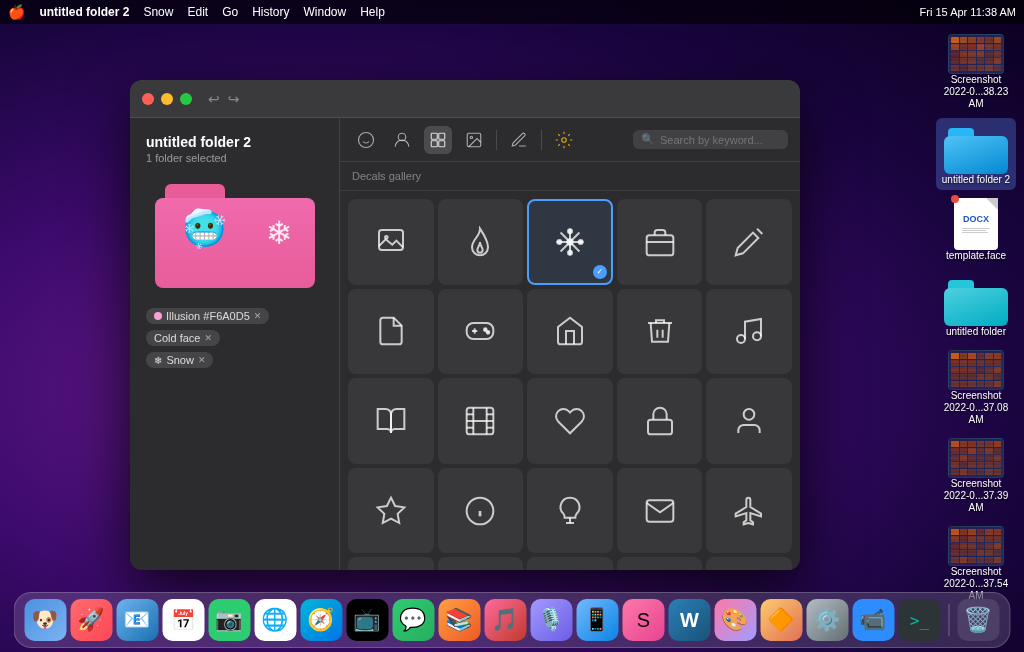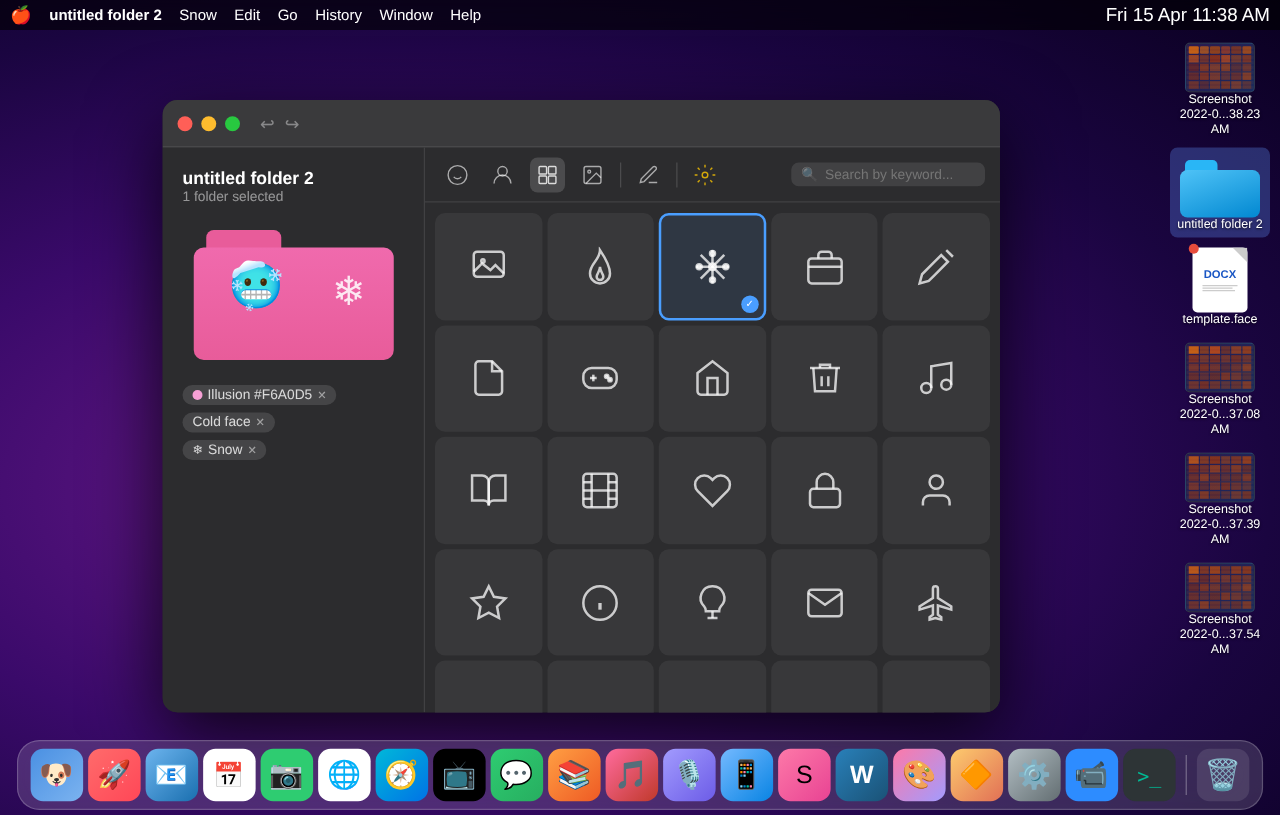--- a/index.html
+++ b/index.html
@@ -29,21 +29,21 @@
     .menubar-left {
       display: flex;
       align-items: center;
       gap: 14px;
     }
     .menubar-right {
       margin-left: auto;
       display: flex;
       align-items: center;
       gap: 10px;
-      font-size: 15px;
+      font-size: 11px;
     }
 
     
     .desktop-icons {
       position: absolute;
       right: 8px;
       top: 30px;
       display: flex;
       flex-direction: column;
       gap: 4px;
@@ -519,20 +519,27 @@
         <div style="margin-top:2px;display:flex;flex-direction:column;gap:1px;padding:2px">
           <div style="width:28px;height:1px;background:#ccc"></div>
           <div style="width:24px;height:1px;background:#ccc"></div>
           <div style="width:26px;height:1px;background:#ccc"></div>
         </div>
       </div>
     </div>
     <span class="desktop-icon-label">template.face</span>
   </div>
 
+  <div class="desktop-icon">
+    <div style="position:relative;width:64px;height:52px">
+      <div style="position:absolute;top:6px;left:4px;width:26px;height:10px;background:#26c6da;border-radius:4px 4px 0 0;"></div>
+      <div style="position:absolute;top:14px;left:0;width:64px;height:38px;background:linear-gradient(160deg,#4dd0e1,#00acc1);border-radius:6px;"></div>
+    </div>
+    <span class="desktop-icon-label">untitled folder</span>
+  </div>
 
   <div class="desktop-icon">
     <div class="screenshot-thumb">
       <div style="width:100%;height:100%;background:linear-gradient(135deg,#2a1a4e,#1a2a5e);padding:2px;display:grid;grid-template-columns:repeat(6,1fr);grid-template-rows:repeat(5,1fr);gap:1px;">
         <div style="background:rgba(255,120,0,0.7)"></div>
           <div style="background:rgba(200,80,0,0.5)"></div>
           <div style="background:rgba(255,90,0,0.6)"></div>
           <div style="background:rgba(180,60,0,0.4)"></div>
           <div style="background:rgba(220,80,0,0.5)"></div>
           <div style="background:rgba(200,70,0,0.6)"></div>
@@ -742,20 +749,23 @@
             <circle cx="12" cy="12" r="3"></circle>
               <path d="M12 1v3M12 20v3M4.22 4.22l2.12 2.12M17.66 17.66l2.12 2.12M1 12h3M20 12h3M4.22 19.78l2.12-2.12M17.66 6.34l2.12-2.12"></path>
           </svg>
         </div>
         <div class="search-box">
           <span class="search-icon-small">🔍</span>
           <input class="search-input" type="text" placeholder="Search by keyword..." style="">
         </div>
       </div>
 
+      <div class="gallery-label-row">
+        <span class="gallery-label-text">Decals gallery</span>
+      </div>
 
       <div class="icon-grid">
 
         <div class="icon-cell">
           <svg viewBox="0 0 24 24">
               <rect x="3" y="3" width="18" height="15" rx="2"></rect>
               <polyline points="3 15 8 10 13 14 16 11 21 16"></polyline>
               <circle cx="8.5" cy="8.5" r="1"></circle>
             </svg>
         </div>

